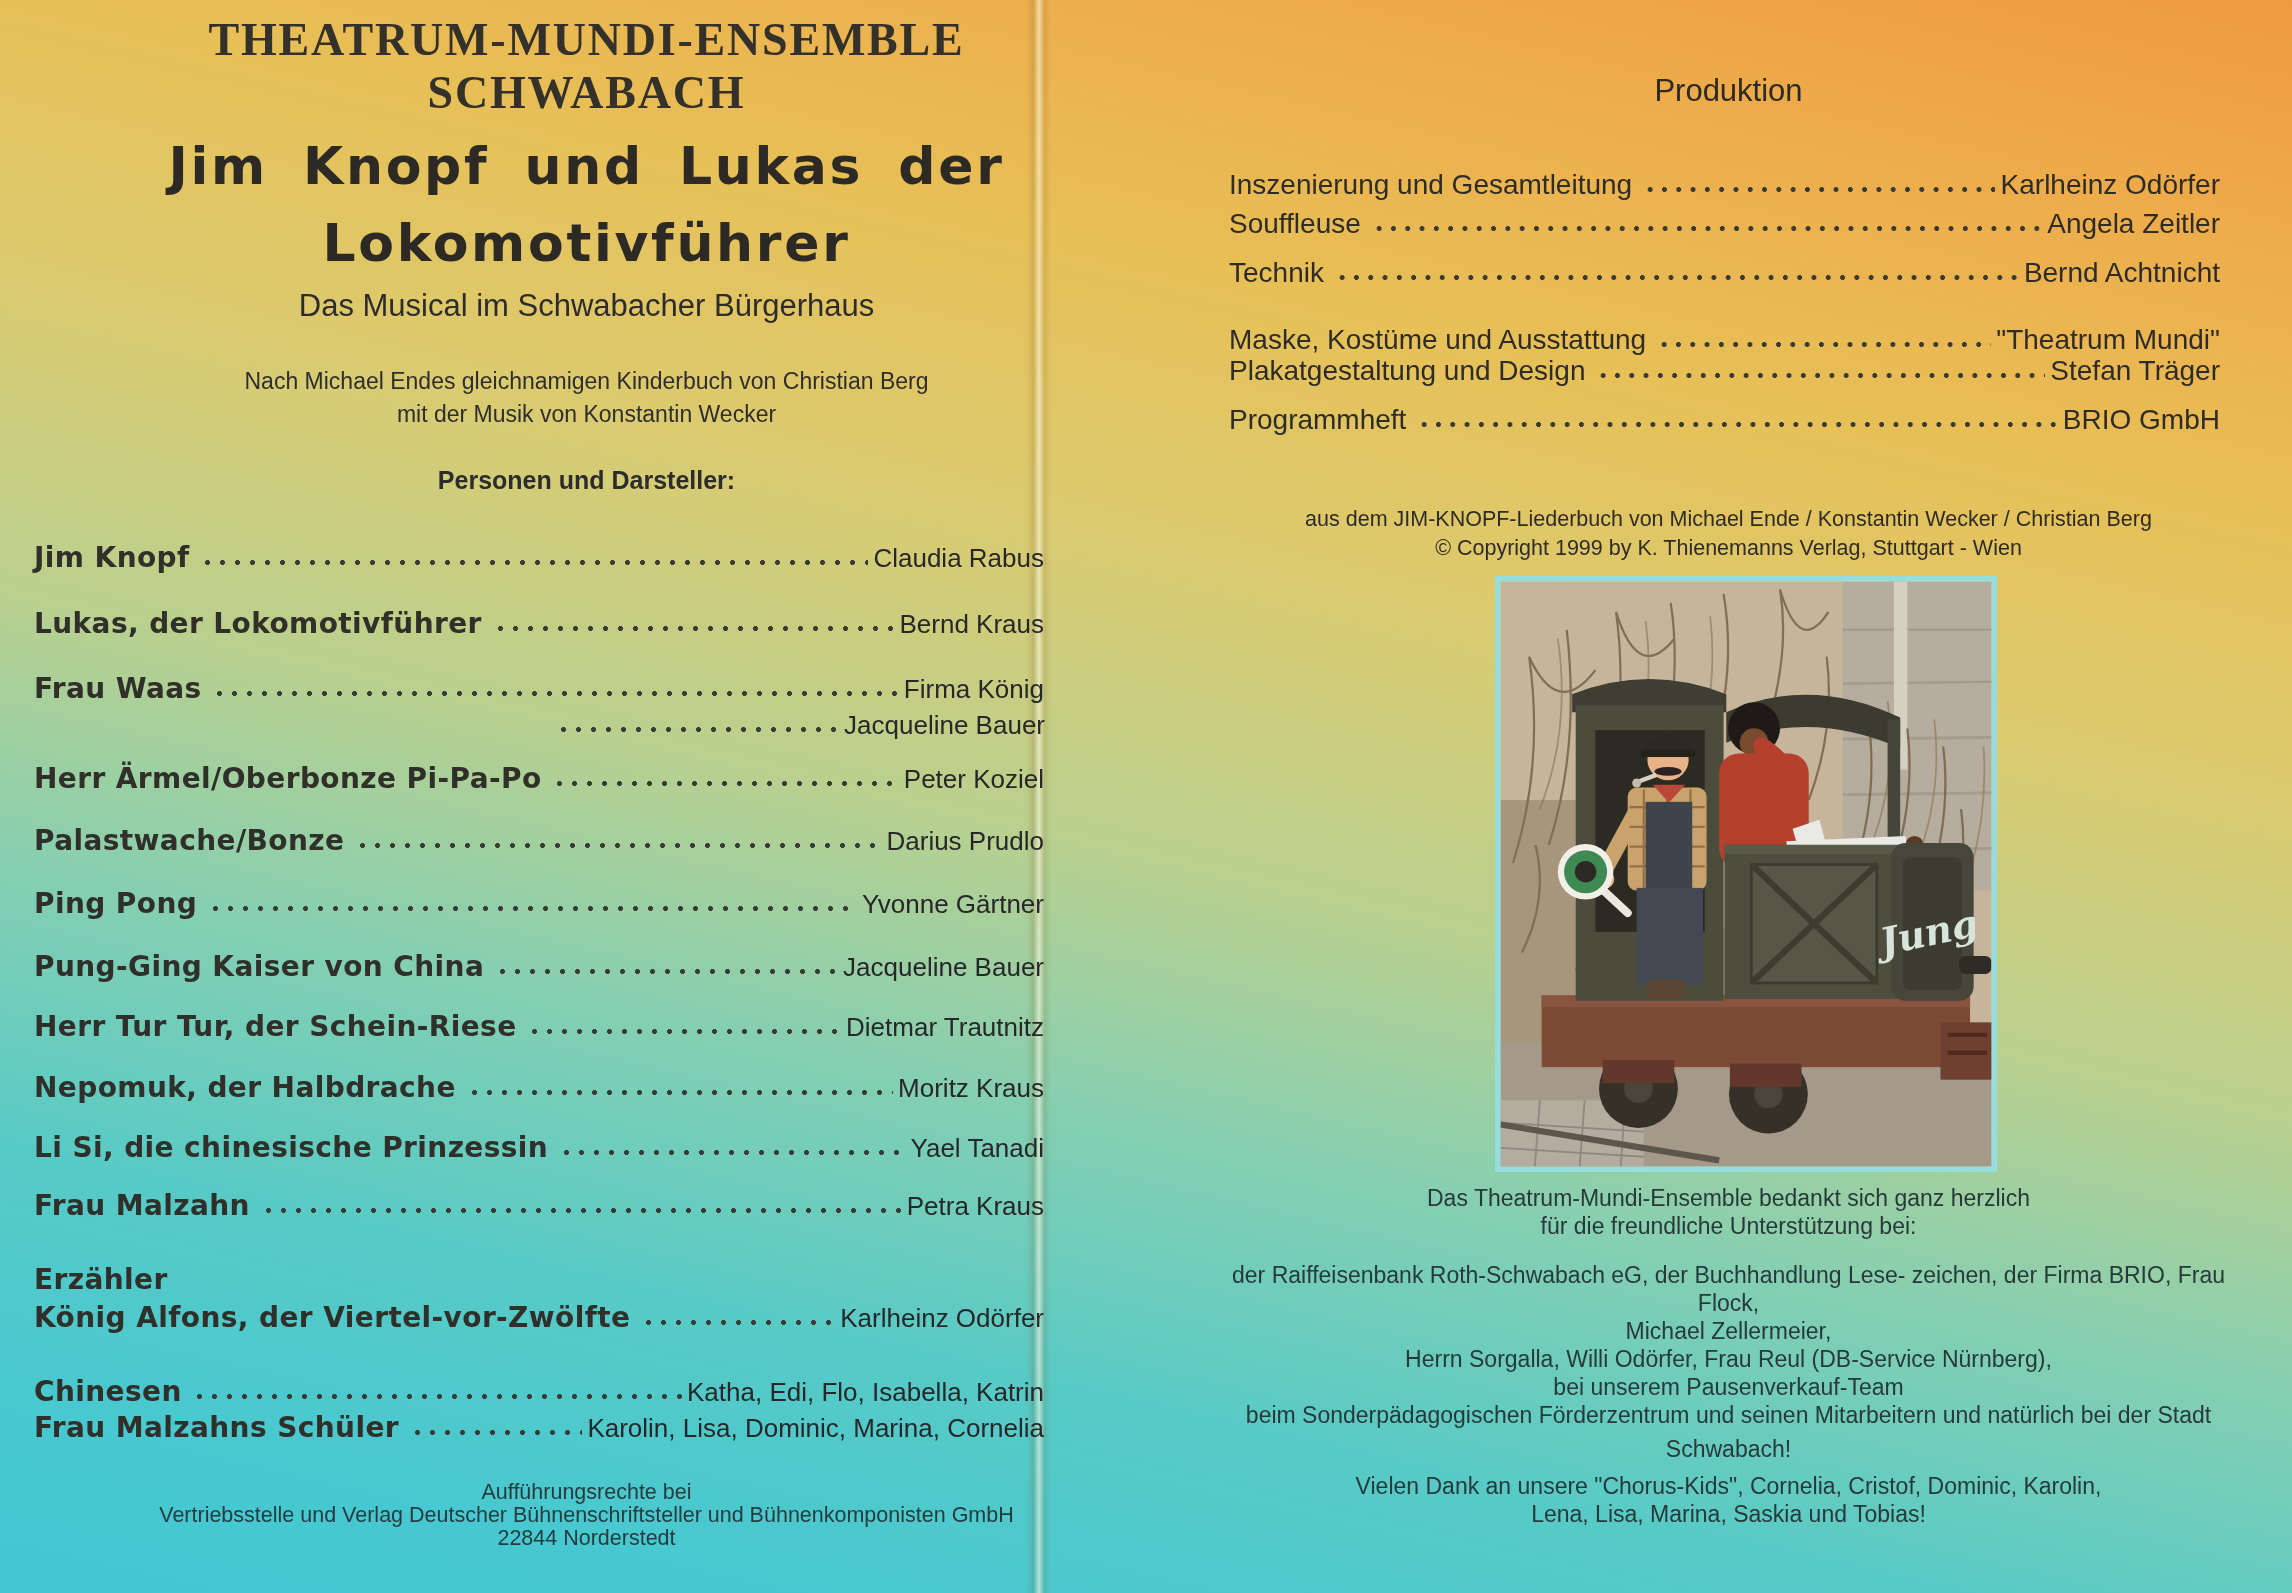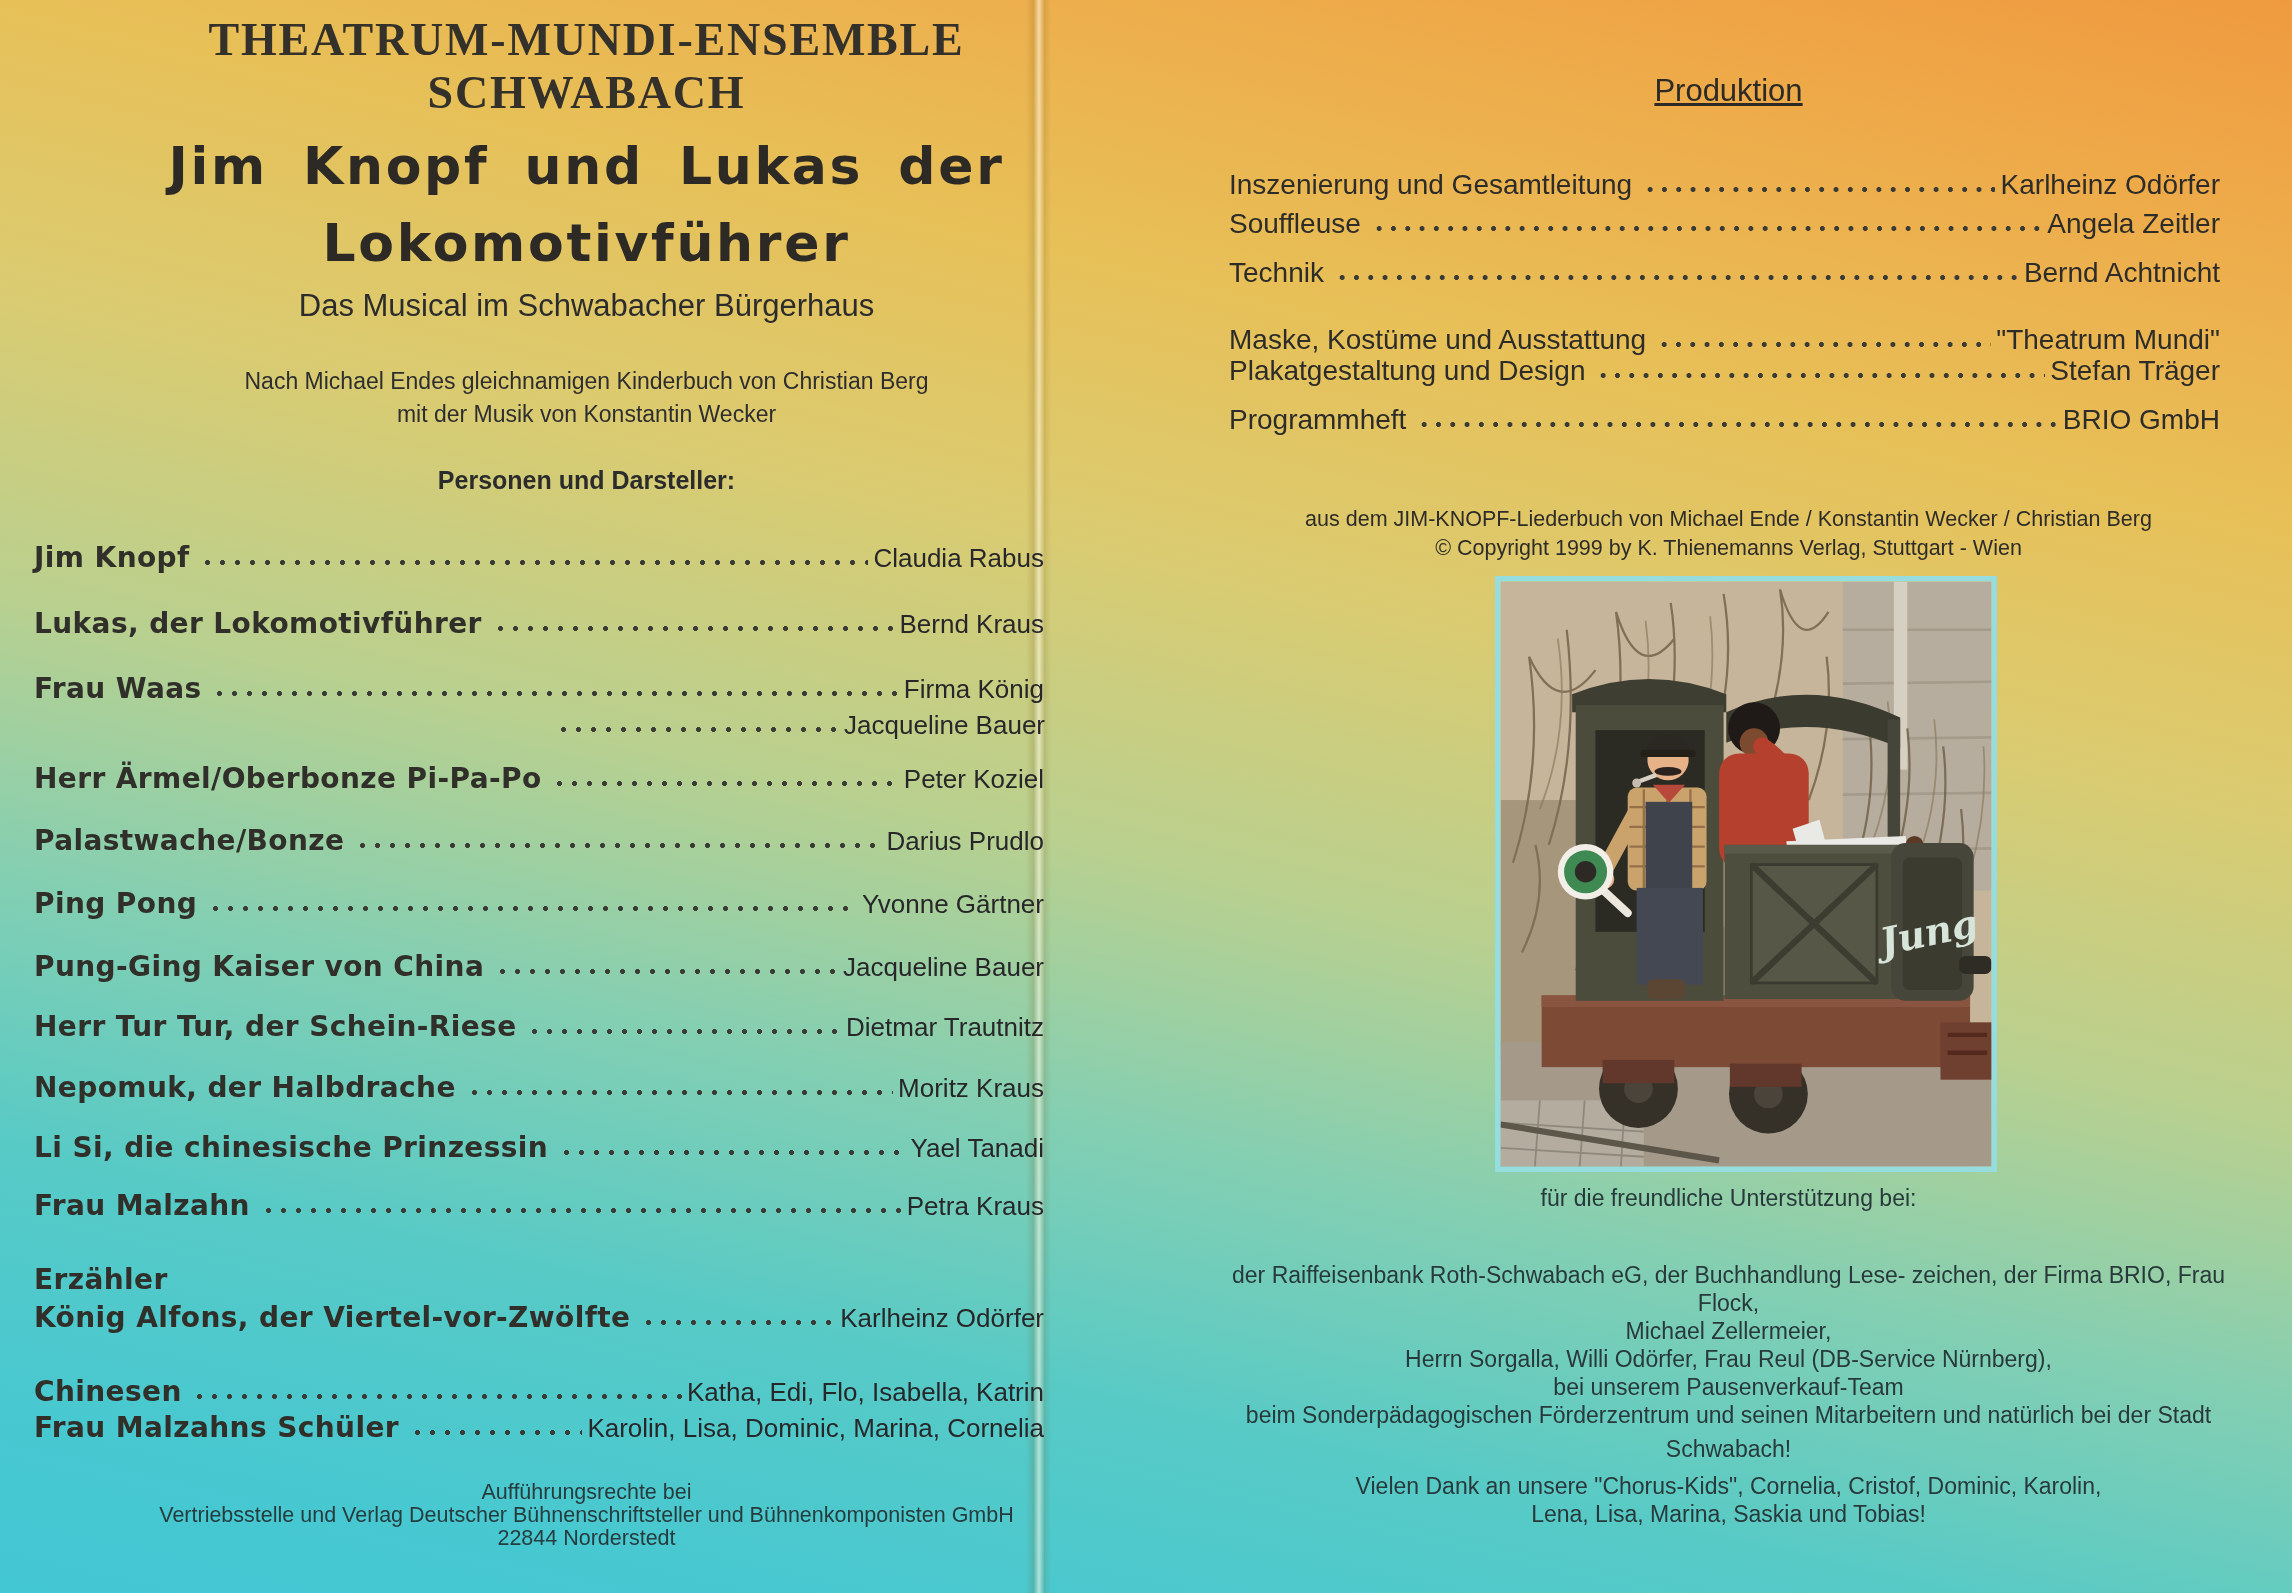--- a/index.html
+++ b/index.html
@@ -30,21 +30,21 @@
     display:flex;align-items:flex-end;}
   .role{font-family:"DejaVu Sans",sans-serif;font-weight:bold;font-size:28px;
     line-height:1.15;letter-spacing:0.4px;color:#302f29;white-space:pre;}
   .actor{font-size:26px;line-height:1.2;color:#272729;white-space:pre;}
   .leader{flex:1 1 auto;height:9px;margin:0 5.4px 7.2px 10.7px;
     background-image:radial-gradient(circle,#3b3b35 2.2px,rgba(0,0,0,0) 2.7px);
     background-size:15px 9px;background-repeat:repeat-x;background-position:0 50%;}
   .lp-footer{font-size:21.5px;color:#273c3e;}
   
   .rp-col{left:1200px;width:1057px;}
-  .rp-heading{top:73px;font-size:31px;color:#2c2a26;text-decoration:underline;}
+  .rp-heading{top:73px;font-size:31px;color:#2c2a26;}
   .prod-row{position:absolute;left:1229px;width:991px;height:39px;
     display:flex;align-items:flex-end;}
   .prod-role,.prod-name{font-size:28px;line-height:1.2;color:#2d2c28;white-space:pre;}
   .prod-row .leader{margin:0 5.4px 8px 10.7px;background-size:14.3px 9px;}
   .credit{font-size:21.5px;color:#2e2c28;}
   .thanks{font-size:23px;line-height:28px;color:#28393b;}
   .sup-line{font-size:23px;line-height:28px;color:#28393b;}
   .sup-last{margin-top:6.3px;}
   .photo{position:absolute;left:1495px;top:576px;width:502px;height:596px;display:block;}
   .jung-text{font-family:"DejaVu Serif",serif;font-style:italic;font-weight:bold;
@@ -291,20 +291,21 @@
         <rect x="442" y="298" width="92" height="176" rx="16" fill="#46463a"></rect>
         <rect x="455" y="314" width="66" height="148" rx="8" fill="#3b3b2f"></rect>
         <rect x="518" y="424" width="36" height="20" rx="7" fill="#2f2b25"></rect>
         <text class="jung-text" x="487" y="412" text-anchor="middle" transform="rotate(-12 487 412)">Jung</text>
       </g>
     </g>
     <rect x="3" y="3" width="554" height="659" fill="none" stroke="#96dde0" stroke-width="6"></rect>
   </svg>
 
   <div class="abs rp-col ctr thanks" style="top:1184px">
+    <div>Das Theatrum-Mundi-Ensemble bedankt sich ganz herzlich</div>
     <div>für die freundliche Unterstützung bei:</div>
   </div>
 
   <div class="abs rp-col ctr" style="top:1261px">
     <div class="sup-line">der Raiffeisenbank Roth-Schwabach eG, der Buchhandlung Lese- zeichen, der Firma BRIO, Frau Flock,</div>
     <div class="sup-line">Michael Zellermeier,</div>
     <div class="sup-line">Herrn Sorgalla, Willi Odörfer, Frau Reul (DB-Service Nürnberg),</div>
     <div class="sup-line">bei unserem Pausenverkauf-Team</div>
     <div class="sup-line">beim Sonderpädagogischen Förderzentrum und seinen Mitarbeitern und natürlich bei der Stadt</div>
     <div class="sup-line sup-last">Schwabach!</div>

